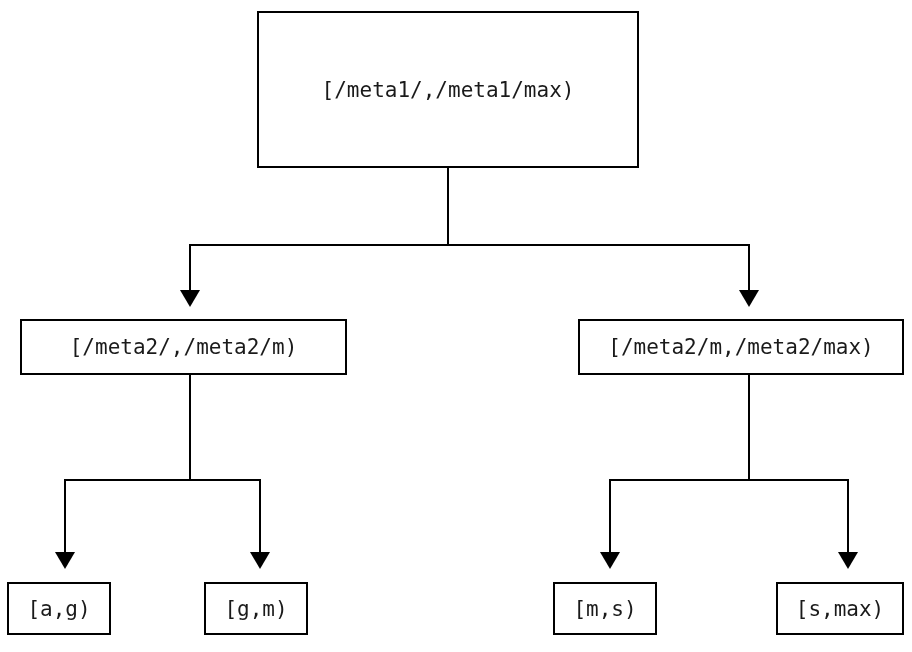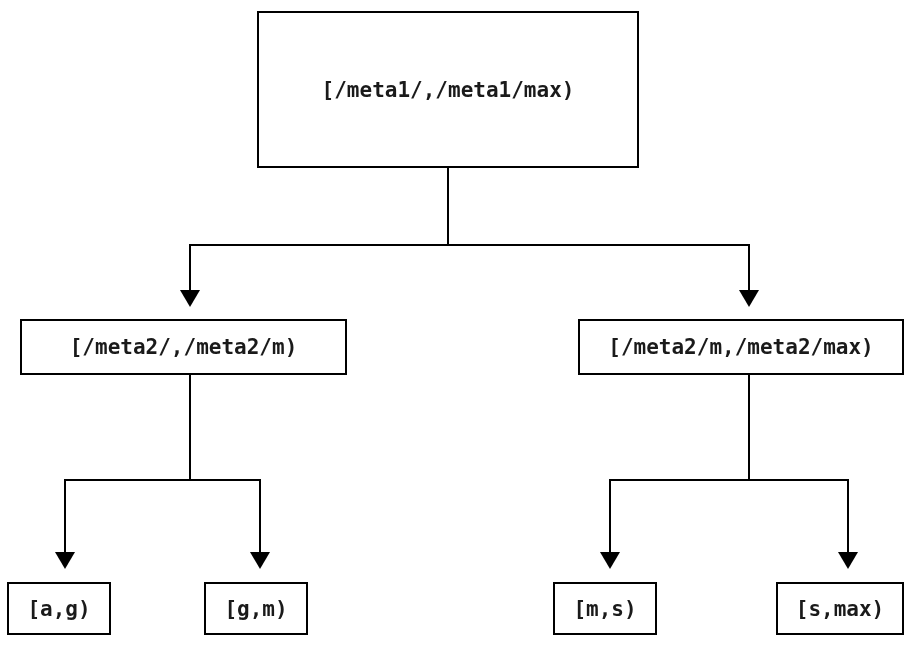--- a/index.html
+++ b/index.html
@@ -12,21 +12,20 @@
     width: 912px;
     height: 652px;
     font-family: "DejaVu Sans Mono", "Liberation Mono", monospace;
     overflow: hidden;
   }
   #diagram-root {
     position: relative;
     width: 912px;
     height: 652px;
     background: #ffffff;
-    font-weight: bold;
   }
   svg#tree-svg {
     position: absolute;
     top: 0;
     left: 0;
     width: 912px;
     height: 652px;
     display: block;
   }
   .node-box {

